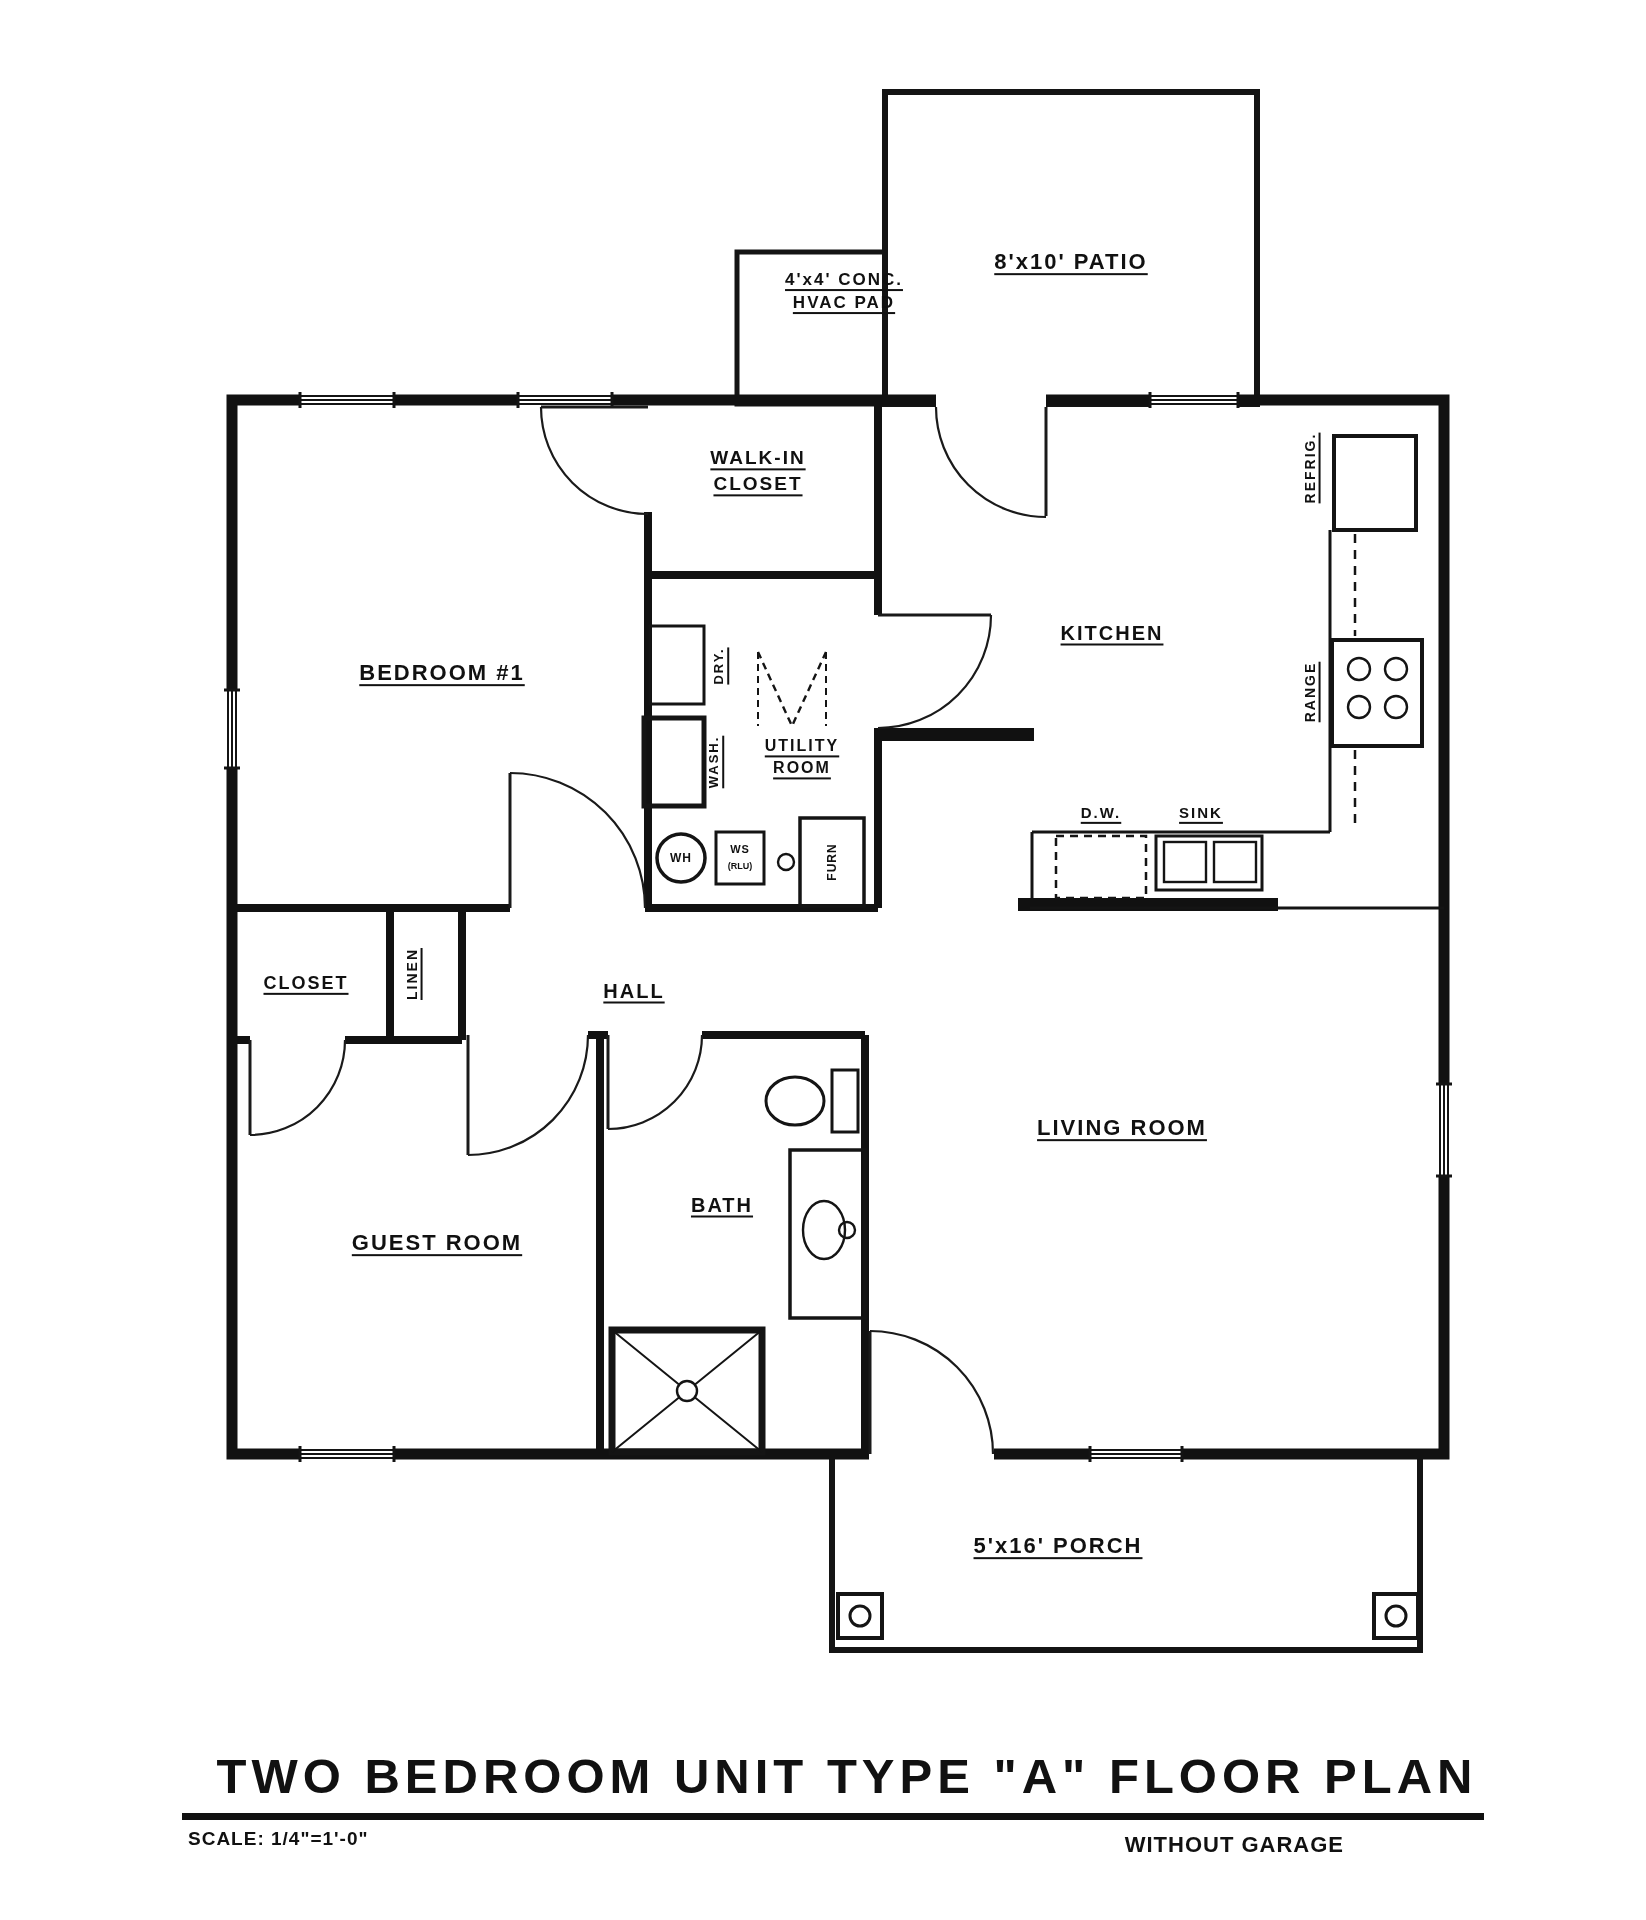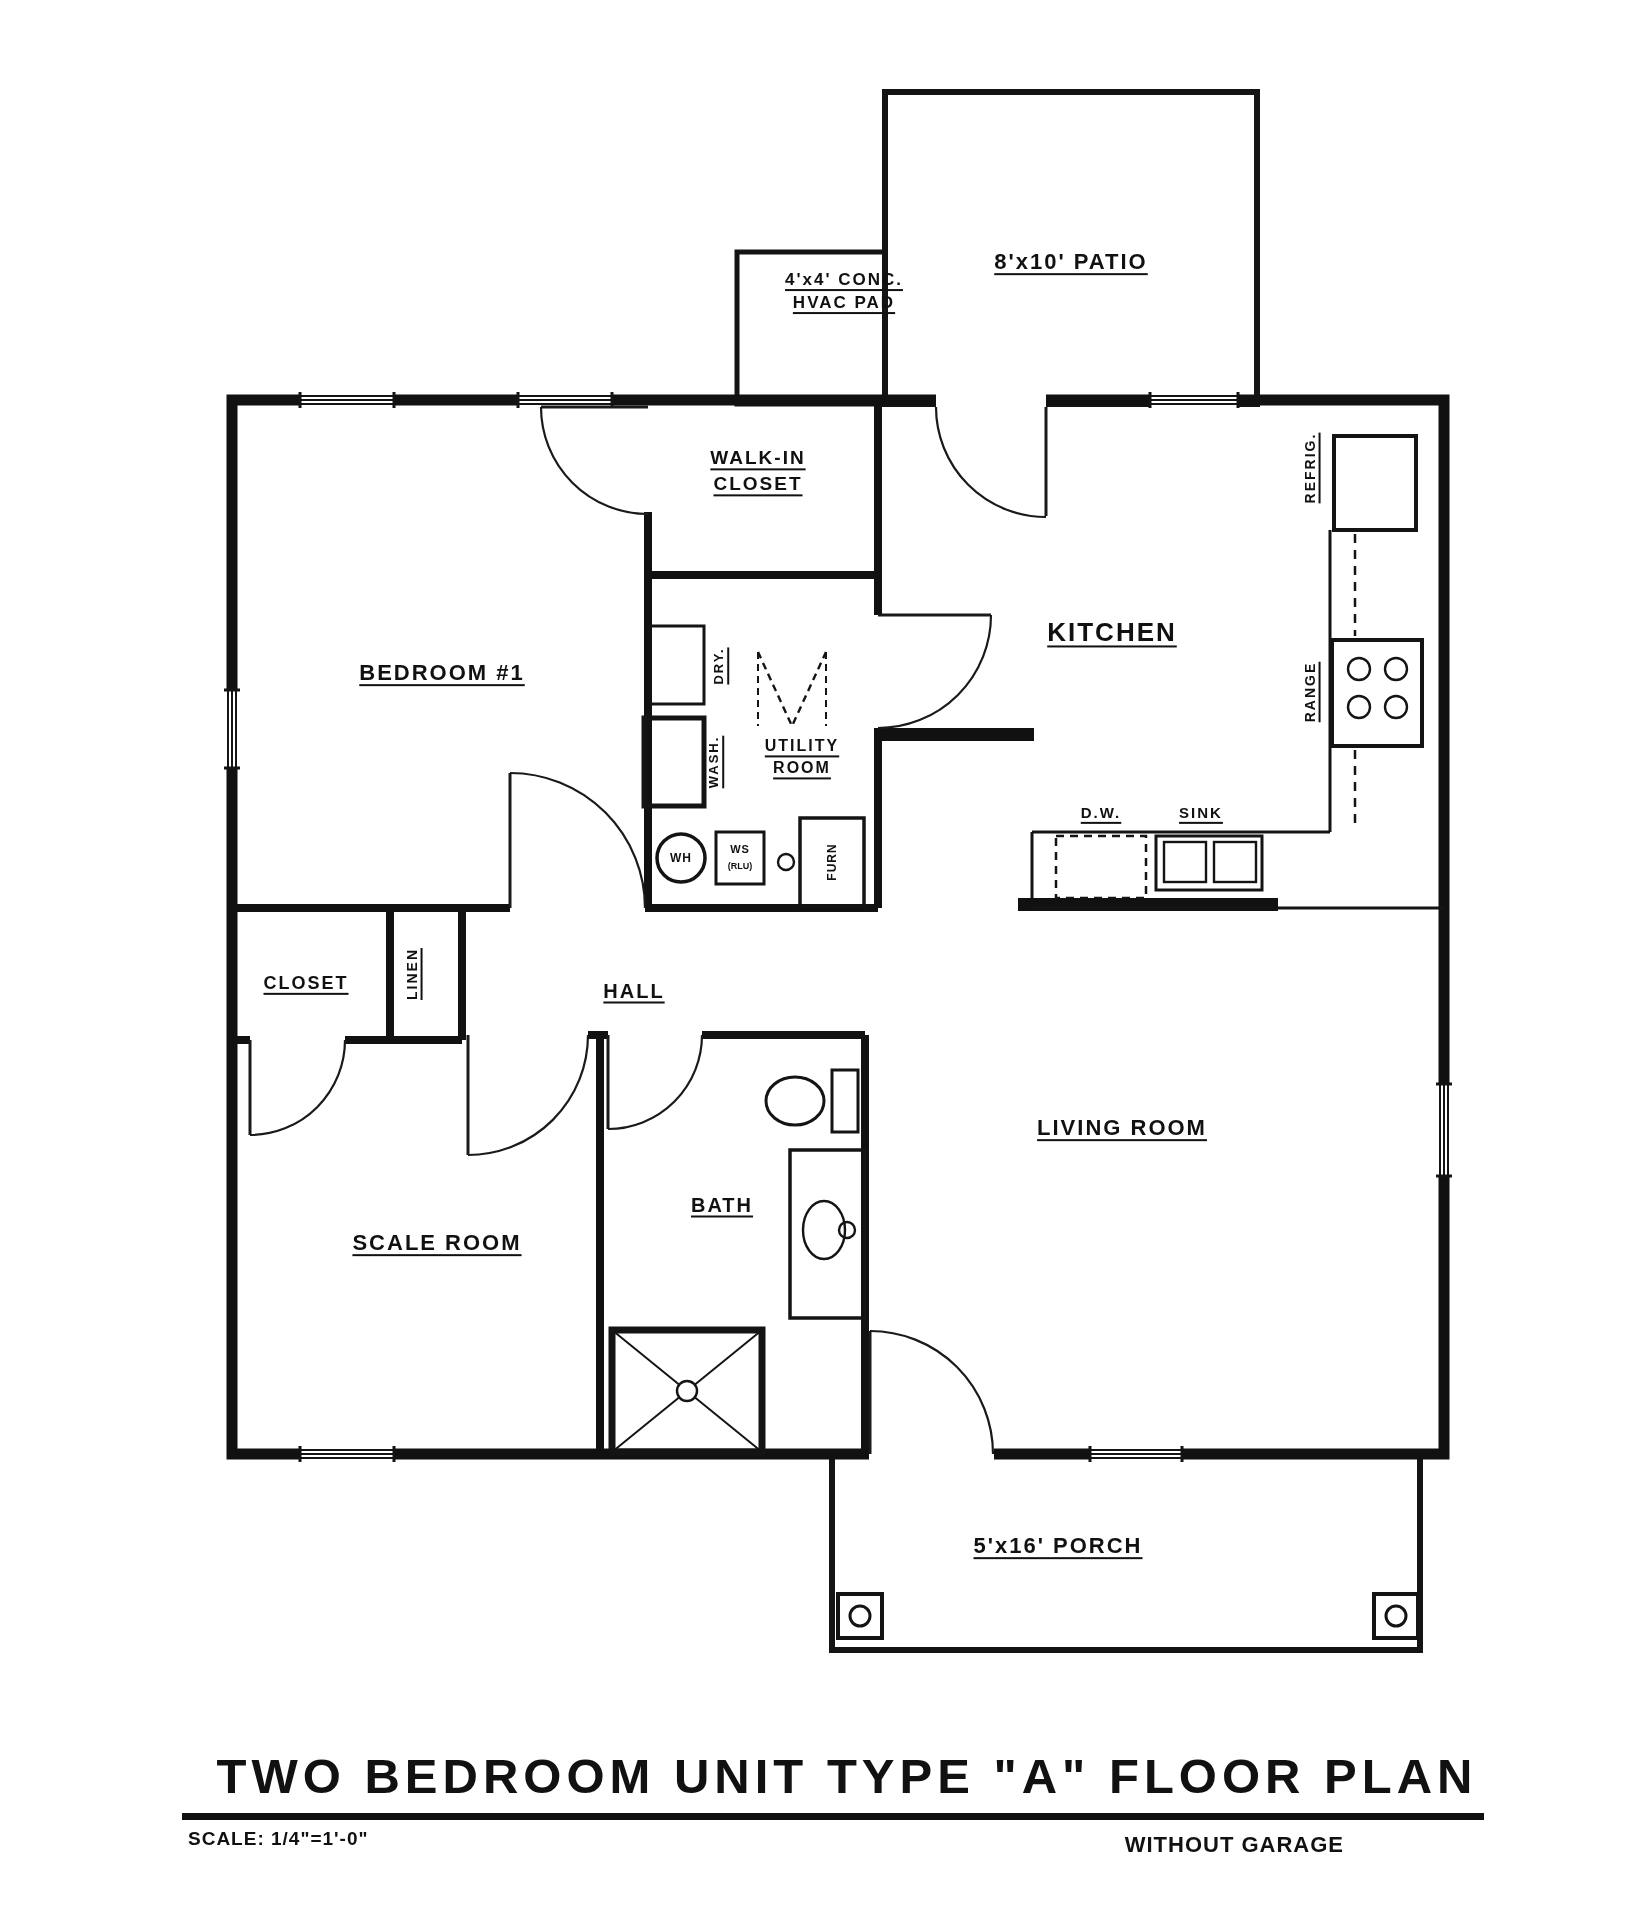--- a/index.html
+++ b/index.html
@@ -171,27 +171,27 @@
   </svg>
 
   <div class="lbl" style="left:1071px; top:262px; font-size:22px;">8'x10' PATIO</div>
   <div class="lbl" style="left:801px; top:292px; font-size:17px;margin-left:43px;">4'x4' CONC.
 HVAC PAD</div>
   <div class="lbl" style="left:1058px; top:1546px; font-size:22px;">5'x16' PORCH</div>
 
   <div class="lbl" style="left:442px; top:633px; font-size:22px;margin-top:40px;">BEDROOM #1</div>
   <div class="lbl" style="left:758px; top:471px; font-size:19px;">WALK-IN
 CLOSET</div>
-  <div class="lbl" style="left:1112px; top:633px; font-size:26px;">KITCHEN</div>
+  <div class="lbl" style="left:1112px; top:633px; font-size:20px;">KITCHEN</div>
   <div class="lbl" style="left:802px; top:757px; font-size:16px;">UTILITY
 ROOM</div>
   <div class="lbl" style="left:306px; top:983px; font-size:18px;">CLOSET</div>
   <div class="lbl vert" style="left:412px; top:974px; font-size:14px;">LINEN</div>
   <div class="lbl" style="left:634px; top:991px; font-size:20px;">HALL</div>
-  <div class="lbl" style="left:437px; top:1243px; font-size:22px;">SCALE ROOM</div>
+  <div class="lbl" style="left:437px; top:1243px; font-size:22px;">GUEST ROOM</div>
   <div class="lbl" style="left:722px; top:1205px; font-size:20px;">BATH</div>
   <div class="lbl" style="left:1122px; top:1128px; font-size:22px;">LIVING ROOM</div>
 
   <div class="lbl vert" style="left:1310px; top:468px; font-size:14px;">REFRIG.</div>
   <div class="lbl vert" style="left:1310px; top:692px; font-size:14px;">RANGE</div>
   <div class="lbl" style="left:1101px; top:813px; font-size:15px;">D.W.</div>
   <div class="lbl" style="left:1201px; top:813px; font-size:15px;">SINK</div>
   <div class="lbl vert" style="left:719px; top:666px; font-size:13px;">DRY.</div>
   <div class="lbl vert" style="left:714px; top:762px; font-size:13px;">WASH.</div>
   <div class="lbl nou" style="left:681px; top:858px; font-size:12px; letter-spacing:1px;">WH</div>

